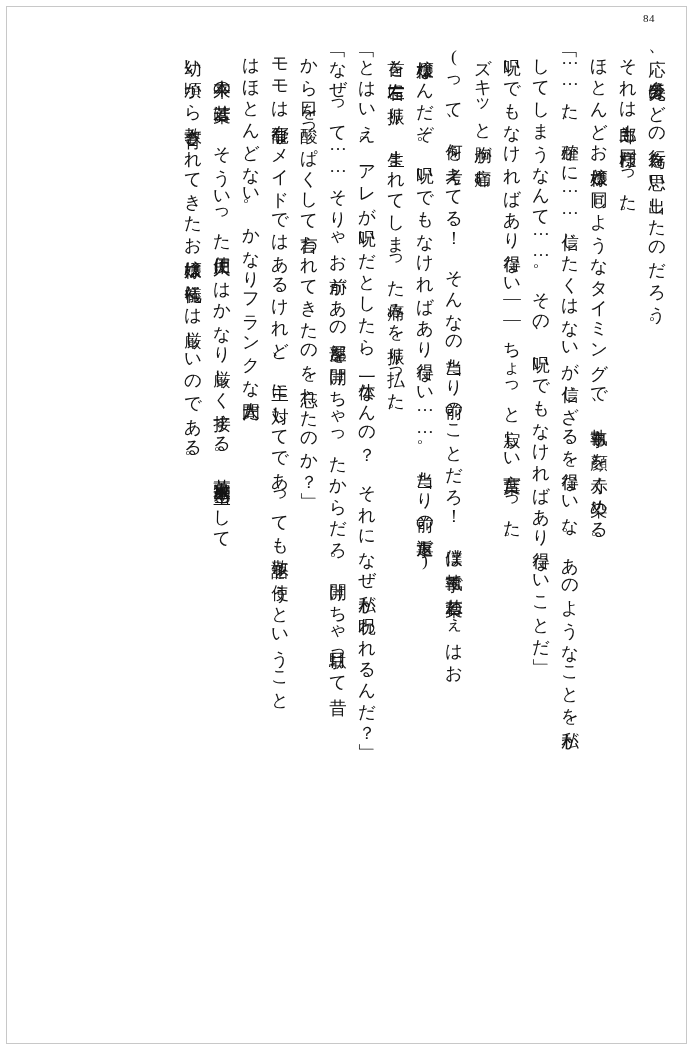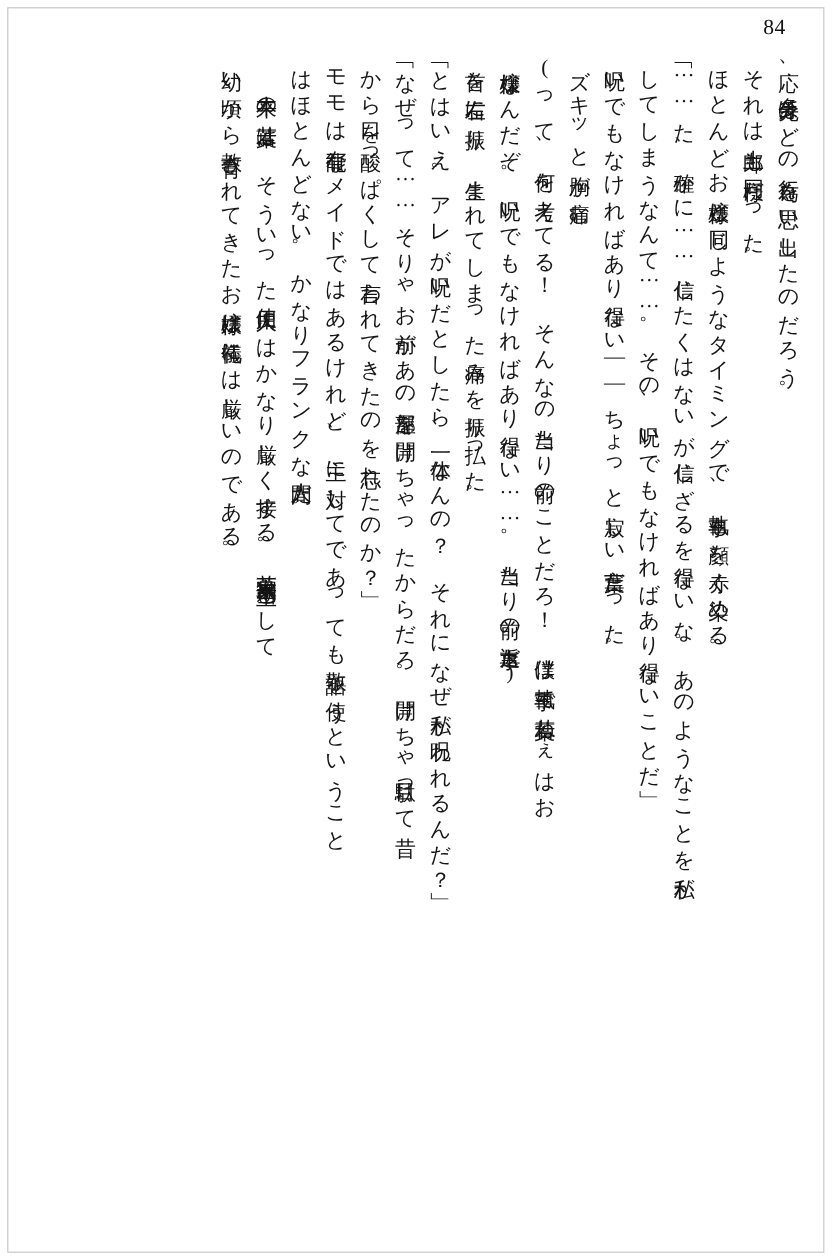--- a/index.html
+++ b/index.html
@@ -31,21 +31,21 @@
     right: 6px;
     bottom: 6px;
     border: 1px solid #c8c8c8;
     pointer-events: none;
   }
 
   .page-number {
     position: absolute;
     top: 12px;
     right: 38px;
-    font-size: 18px;
+    font-size: 11px;
     letter-spacing: 0.5px;
     color: #111;
   }
 
   
   .body-text {
     position: absolute;
     top: 46px;
     right: 28px;
     left: 34px;

